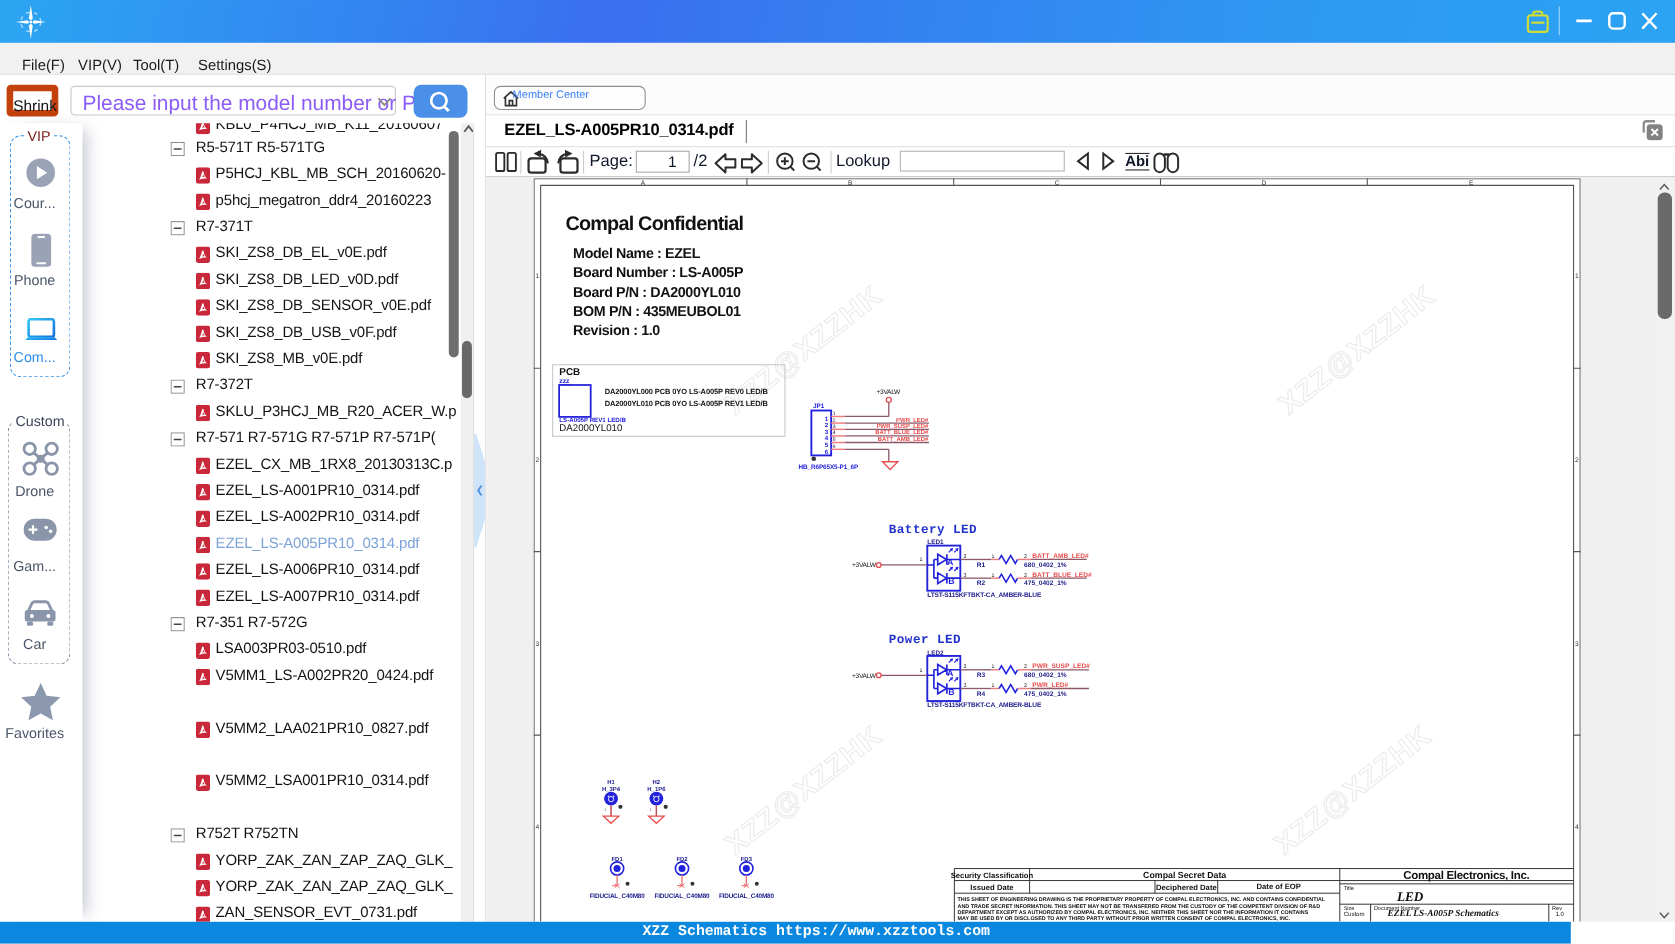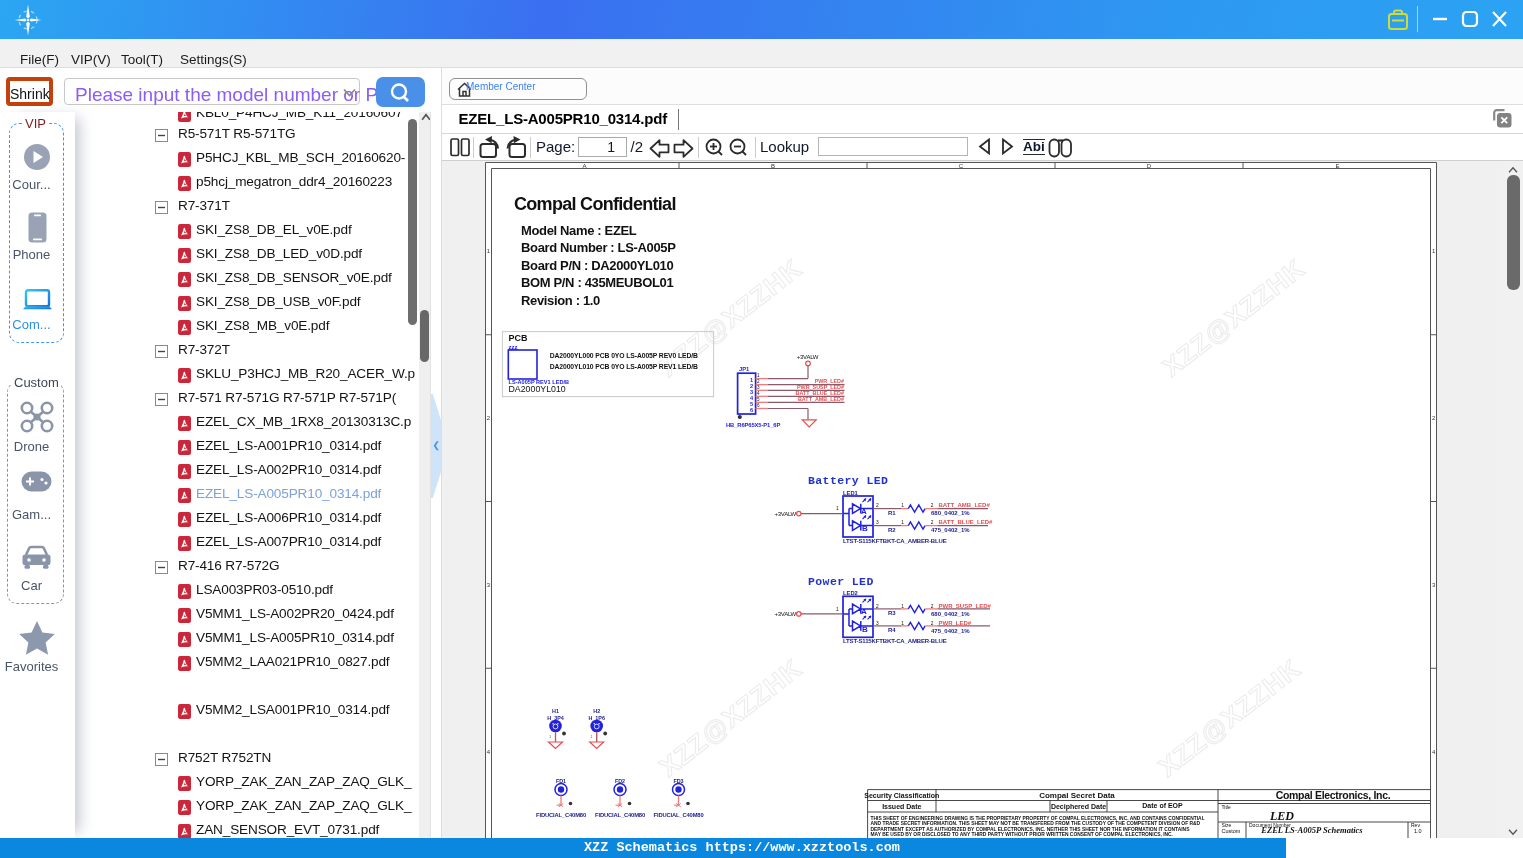--- a/index.html
+++ b/index.html
@@ -3,21 +3,21 @@
 <style>
 *{margin:0;padding:0;box-sizing:border-box}
 html,body{width:1523px;height:858px;overflow:hidden;font-family:"Liberation Sans",sans-serif;background:#fff;position:relative}
 .abs{position:absolute}
 svg{display:block}
 #titlebar{left:0;top:0;width:1523px;height:39px;background:linear-gradient(100deg,#2ba6f2 0%,#3a6ff0 36%,#2e97f1 75%,#2ba3f3 100%)}
 #titletext{left:49px;top:0;height:39px;line-height:40px;color:#fff;font-size:14.2px}
 #menubar{left:0;top:39px;width:1523px;height:29px;background:#f1f1f2;border-bottom:1px solid #dcdcdc}
 .mitem{position:absolute;top:13px;font-size:13.5px;color:#1a1a1a}
 #toolbar{left:0;top:68px;width:441px;height:44px;background:#fff}
-#shrinkbtn{left:6px;top:9px;width:47px;height:29px;border:4px solid #c2410c;border-radius:4px;font-size:14px;color:#111;text-align:center;line-height:27px;background:#fff}
+#shrinkbtn{left:6px;top:9px;width:47px;height:29px;border:6px solid #c2410c;border-radius:4px;font-size:14px;color:#111;text-align:center;line-height:27px;background:#fff}
 #searchbox{left:64px;top:10px;width:296px;height:27px;border:1px solid #c9c9c9;border-radius:4px;background:#fff}
 #searchph{left:10px;top:5px;font-size:19px;color:#8b5cf6;white-space:nowrap}
 #searchbtn{left:376px;top:9px;width:49px;height:30px;background:#4a90e8;border-radius:7px}
 #vline441{left:441px;top:68px;width:1px;height:770px;background:#ddd}
 #sidebar{left:0;top:112px;width:75px;height:726px;background:#fff;box-shadow:10px 0 14px -6px rgba(115,125,150,.45);z-index:5}
 .sbox{position:absolute;border-radius:10px}
 .slabel{position:absolute;font-size:13px;background:#fff;padding:0 2px;white-space:nowrap}
 .sictext{position:absolute;font-size:13px;color:#4a5568;width:75px;text-align:center;left:-6px}
 #tree{left:75px;top:112px;width:366px;height:726px;background:#fff;overflow:hidden}
 .trow{position:absolute;height:24px;width:366px;font-size:13.6px;letter-spacing:-0.15px;color:#141414;white-space:nowrap}
@@ -30,21 +30,21 @@
 #tabrow{left:442px;top:104.5px;width:1081px;height:29px;background:#fff;border-bottom:1px solid #d6d6d6}
 #tabtext{left:16.5px;top:5px;font-size:15px;font-weight:bold;color:#000;letter-spacing:-0.2px}
 #tabsep{left:236px;top:4px;width:1px;height:21px;background:#777}
 #pdfbar{left:442px;top:133.5px;width:1081px;height:27.5px;background:#fff;border-bottom:1px solid #cfcfcf}
 .pb{position:absolute;color:#0f172a}
 #viewport{left:442px;top:161px;width:1081px;height:677px;background:#f0f0f1;overflow:hidden}
 #sheet{position:absolute;left:43px;top:1px;width:952px;height:676px;background:#fff}
 .wm{position:absolute;font-size:26px;letter-spacing:1.2px;font-weight:bold;color:transparent;-webkit-text-stroke:1.1px #ececec;white-space:nowrap;z-index:1}
 #vscroll{position:absolute;left:1061px;top:0;width:20px;height:677px;background:#f1f1f1}
 #vthumb{position:absolute;left:3.5px;top:14px;width:13px;height:115px;background:#6a6a6a;border-radius:6px}
-#statusbar{left:0;top:838px;width:1286px;height:20px;background:#0a87de;z-index:9}
+#statusbar{left:0;top:838px;width:1428px;height:20px;background:#0a87de;z-index:9}
 #statustext{width:1484px;text-align:center;top:2px;left:0;color:#fff;font-family:"Liberation Mono",monospace;font-size:13.5px;font-weight:bold}
 </style></head><body>
 
 <div class="abs" id="titlebar">
 <svg class="abs" style="left:11px;top:3px" width="34" height="34" viewBox="0 0 34 34">
 <circle cx="17" cy="17" r="9" fill="none" stroke="#a8d9f8" stroke-width="1.3" stroke-dasharray="3.5 4"></circle>
 <path d="M17 1.5 L18.8 13.8 L17 15.6 L15.2 13.8 Z" fill="#fff"></path>
 <path d="M17 32.5 L18.8 20.2 L17 18.4 L15.2 20.2 Z" fill="#fff"></path>
 <path d="M3.5 17 L14 15.4 L15.6 17 L14 18.6 Z" fill="#fff"></path>
 <path d="M30.5 17 L20 15.4 L18.4 17 L20 18.6 Z" fill="#fff"></path>
@@ -275,42 +275,35 @@
 <rect x="0" y="0" width="13" height="15" rx="2.2" fill="#c9283a"></rect>
 <path d="M3 11.5 C4.2 9.2 5.2 6.8 5.6 4.4 C5.8 3.4 7 3.4 7.1 4.4 C7.4 6.9 8.6 9.3 10.4 10.4 C8.4 10 6 10.2 4.2 10.9 Z M5.9 9.3 C6.6 9 7.3 8.9 8 9 C7.4 8.2 7 7.3 6.7 6.4 C6.5 7.4 6.2 8.4 5.9 9.3 Z" fill="#fff"></path>
 </svg>
       <span style="left:121px">EZEL_LS-A007PR10_0314.pdf</span>
     </div>
 <div class="trow" style="top:443px">
       <svg style="position:absolute;left:80px;top:6px" width="13" height="13" viewBox="0 0 13 13">
 <rect x="0.5" y="0.5" width="12" height="12" fill="#fff" stroke="#8a8a8a"></rect>
 <line x1="3" y1="6.5" x2="10" y2="6.5" stroke="#444" stroke-width="1.4"></line>
       </svg>
-      <span style="left:103px">R7-416 R7-572G</span>
+      <span style="left:103px">R7-351 R7-572G</span>
     </div>
 <div class="trow" style="top:467px">
       <svg style="position:absolute;left:103px;top:4.5px" width="13" height="15" viewBox="0 0 13 15">
 <rect x="0" y="0" width="13" height="15" rx="2.2" fill="#c9283a"></rect>
 <path d="M3 11.5 C4.2 9.2 5.2 6.8 5.6 4.4 C5.8 3.4 7 3.4 7.1 4.4 C7.4 6.9 8.6 9.3 10.4 10.4 C8.4 10 6 10.2 4.2 10.9 Z M5.9 9.3 C6.6 9 7.3 8.9 8 9 C7.4 8.2 7 7.3 6.7 6.4 C6.5 7.4 6.2 8.4 5.9 9.3 Z" fill="#fff"></path>
 </svg>
       <span style="left:121px">LSA003PR03-0510.pdf</span>
     </div>
 <div class="trow" style="top:491px">
       <svg style="position:absolute;left:103px;top:4.5px" width="13" height="15" viewBox="0 0 13 15">
 <rect x="0" y="0" width="13" height="15" rx="2.2" fill="#c9283a"></rect>
 <path d="M3 11.5 C4.2 9.2 5.2 6.8 5.6 4.4 C5.8 3.4 7 3.4 7.1 4.4 C7.4 6.9 8.6 9.3 10.4 10.4 C8.4 10 6 10.2 4.2 10.9 Z M5.9 9.3 C6.6 9 7.3 8.9 8 9 C7.4 8.2 7 7.3 6.7 6.4 C6.5 7.4 6.2 8.4 5.9 9.3 Z" fill="#fff"></path>
 </svg>
       <span style="left:121px">V5MM1_LS-A002PR20_0424.pdf</span>
-    </div>
-<div class="trow" style="top:515px">
-      <svg style="position:absolute;left:103px;top:4.5px" width="13" height="15" viewBox="0 0 13 15">
-<rect x="0" y="0" width="13" height="15" rx="2.2" fill="#c9283a"></rect>
-<path d="M3 11.5 C4.2 9.2 5.2 6.8 5.6 4.4 C5.8 3.4 7 3.4 7.1 4.4 C7.4 6.9 8.6 9.3 10.4 10.4 C8.4 10 6 10.2 4.2 10.9 Z M5.9 9.3 C6.6 9 7.3 8.9 8 9 C7.4 8.2 7 7.3 6.7 6.4 C6.5 7.4 6.2 8.4 5.9 9.3 Z" fill="#fff"></path>
-</svg>
-      <span style="left:121px">V5MM1_LS-A005PR10_0314.pdf</span>
     </div>
 <div class="trow" style="top:539px">
       <svg style="position:absolute;left:103px;top:4.5px" width="13" height="15" viewBox="0 0 13 15">
 <rect x="0" y="0" width="13" height="15" rx="2.2" fill="#c9283a"></rect>
 <path d="M3 11.5 C4.2 9.2 5.2 6.8 5.6 4.4 C5.8 3.4 7 3.4 7.1 4.4 C7.4 6.9 8.6 9.3 10.4 10.4 C8.4 10 6 10.2 4.2 10.9 Z M5.9 9.3 C6.6 9 7.3 8.9 8 9 C7.4 8.2 7 7.3 6.7 6.4 C6.5 7.4 6.2 8.4 5.9 9.3 Z" fill="#fff"></path>
 </svg>
       <span style="left:121px">V5MM2_LAA021PR10_0827.pdf</span>
     </div>
 <div class="trow" style="top:587px">
       <svg style="position:absolute;left:103px;top:4.5px" width="13" height="15" viewBox="0 0 13 15">

